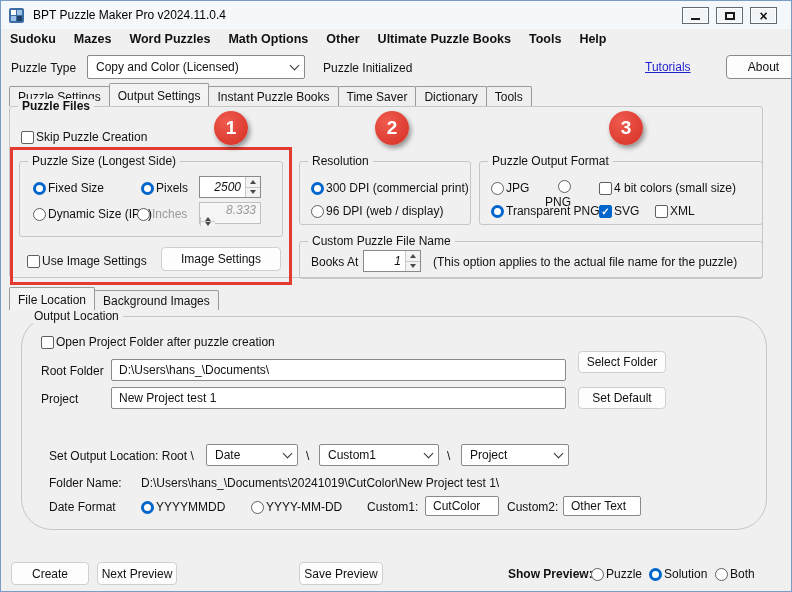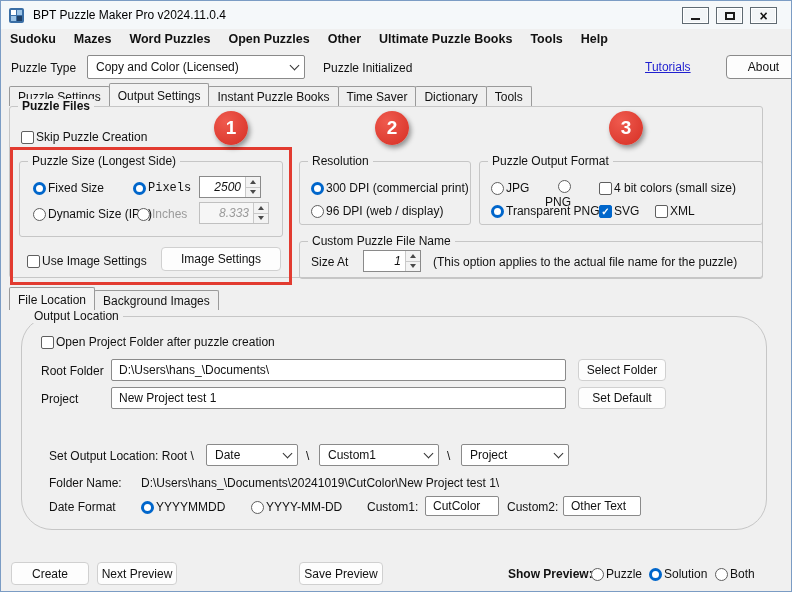--- a/index.html
+++ b/index.html
@@ -103,21 +103,21 @@
       <div class="winbtn">
           <span class="glyph-close">×</span>
         </div>
     </div>
   </div>
 
   <div class="menubar">
     <span class="menu-item">Sudoku</span>
     <span class="menu-item">Mazes</span>
     <span class="menu-item">Word Puzzles</span>
-    <span class="menu-item">Open Puzzles</span>
+    <span class="menu-item">Math Options</span>
     <span class="menu-item">Other</span>
     <span class="menu-item">Ultimate Puzzle Books</span>
     <span class="menu-item">Tools</span>
     <span class="menu-item">Help</span>
   </div>
 
   <span class="lbl" style="left:10px; top:60px;">Puzzle Type</span>
   <div class="combo" style="left:86px; top:54px; width:218px; height:24px;">
     <span class="val">Copy and Color (Licensed)</span>
     <span class="chev">
@@ -146,21 +146,21 @@
     <span>Skip Puzzle Creation</span>
   </div>
 
   <div class="group" style="left:18px; top:160px; width:264px; height:76px;">
     <span class="glabel">Puzzle Size (Longest Side)</span>
   </div>
   <div class="ctl" style="left:32px; top:179px;">
     <span class="radio checked"></span>
     <span>Fixed Size</span>
   </div>
-  <div class="ctl" style="left:132px; top:179px;font-family:Liberation Mono, monospace;">
+  <div class="ctl" style="left:140px; top:179px;">
     <span class="radio checked"></span>
     <span>Pixels</span>
   </div>
   <div class="spin" style="left:198px; top:175px; width:62px;">
     <span class="val">2500</span>
     <span class="arrows">
       <span class="sb">
           <span class="tri-up"></span>
         </span>
       <span class="sb">
@@ -169,21 +169,21 @@
     </span>
   </div>
   <div class="ctl" style="left:32px; top:205px;">
     <span class="radio"></span>
     <span>Dynamic Size (IPB)</span>
   </div>
   <div class="ctl" style="left:136px; top:205px;">
     <span class="radio"></span>
     <span class="disabled-text">Inches</span>
   </div>
-  <div class="spin disabled" style="left:198px; top:201px; width:70px;">
+  <div class="spin disabled" style="left:198px; top:201px; width:62px;flex-direction:column;">
     <span class="val">8.333</span>
     <span class="arrows">
       <span class="sb">
           <span class="tri-up"></span>
         </span>
       <span class="sb">
           <span class="tri-down"></span>
         </span>
     </span>
   </div>
@@ -232,21 +232,21 @@
     <span>SVG</span>
   </div>
   <div class="ctl" style="left:654px; top:202px;">
     <span class="checkbox"></span>
     <span>XML</span>
   </div>
 
   <div class="group" style="left:298px; top:240px; width:464px; height:38px;">
     <span class="glabel">Custom Puzzle File Name</span>
   </div>
-  <span class="lbl" style="left:310px; top:254px;">Size At</span>
+  <span class="lbl" style="left:310px; top:254px;">Books At</span>
   <div class="spin" style="left:362px; top:249px; width:58px;">
     <span class="val">1</span>
     <span class="arrows">
       <span class="sb">
           <span class="tri-up"></span>
         </span>
       <span class="sb">
           <span class="tri-down"></span>
         </span>
     </span>
@@ -267,21 +267,21 @@
     <span class="glabel">Output Location</span>
   </div>
 
   <div class="ctl" style="left:40px; top:333px;">
     <span class="checkbox"></span>
     <span>Open Project Folder after puzzle creation</span>
   </div>
 
   <span class="lbl" style="left:40px; top:363px;">Root Folder</span>
   <div class="textbox" style="left:110px; top:358px; width:455px; height:22px;">D:\Users\hans_\Documents\</div>
-  <div class="btn" style="left:577px; top:358px; width:88px; height:22px;">Select Folder</div>
+  <div class="btn" style="left:577px; top:350px; width:88px; height:22px;">Select Folder</div>
 
   <span class="lbl" style="left:40px; top:391px;">Project</span>
   <div class="textbox" style="left:110px; top:386px; width:455px; height:22px;">New Project test 1</div>
   <div class="btn" style="left:577px; top:386px; width:88px; height:22px;">Set Default</div>
 
 
   <span class="lbl" style="left:48px; top:448px;">Set Output Location: Root \</span>
   <div class="combo" style="left:205px; top:443px; width:92px; height:22px;">
     <span class="val">Date</span>
     <span class="chev">

